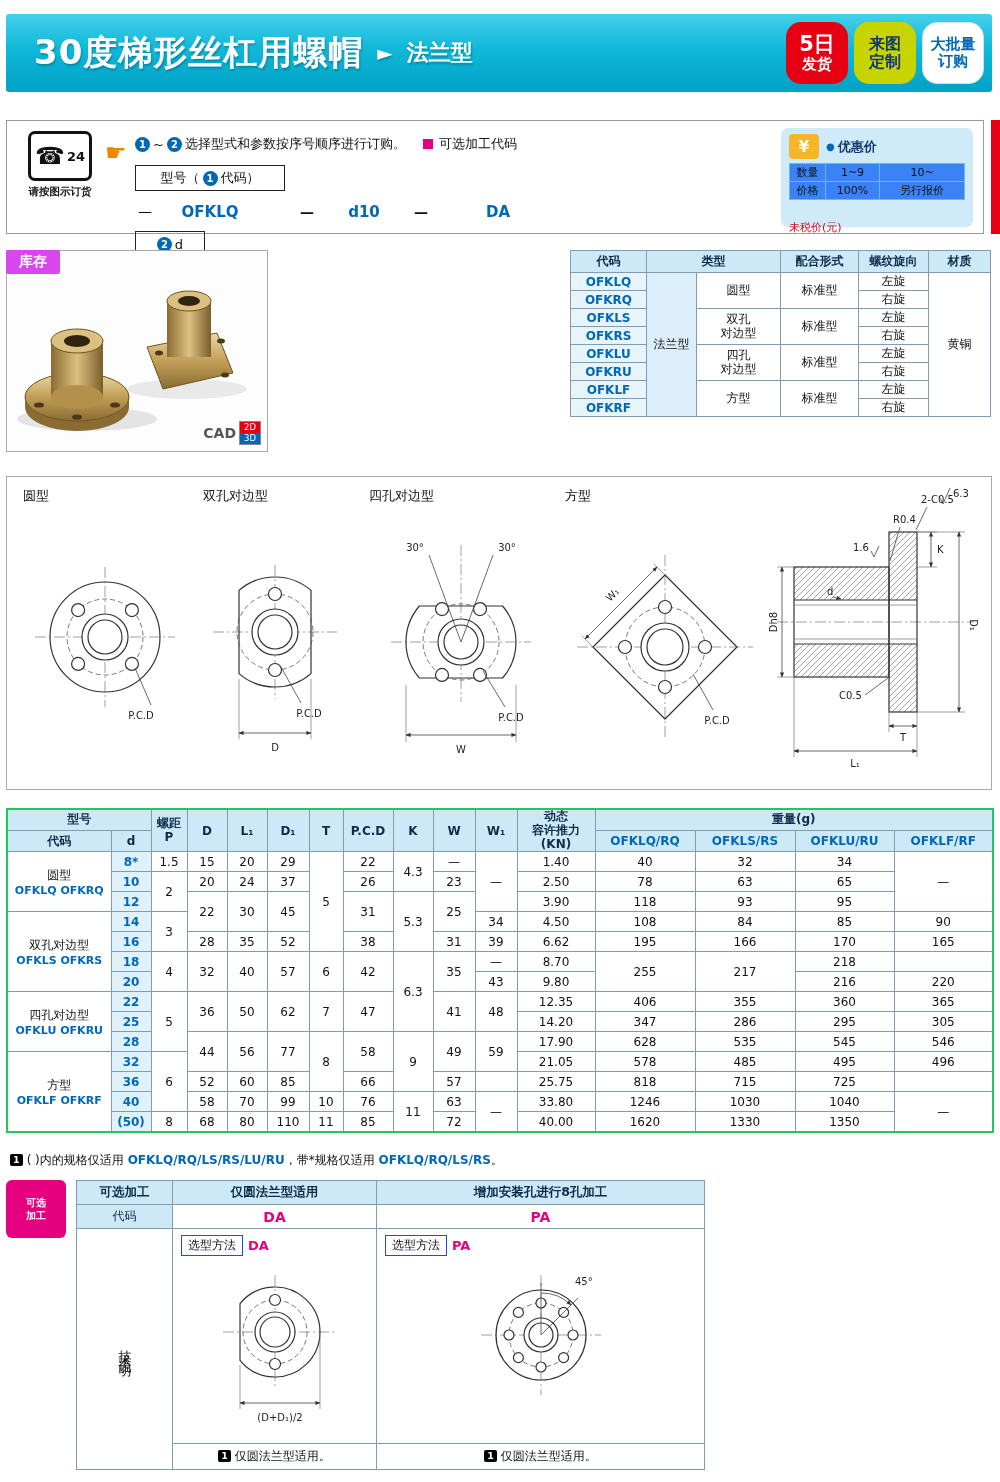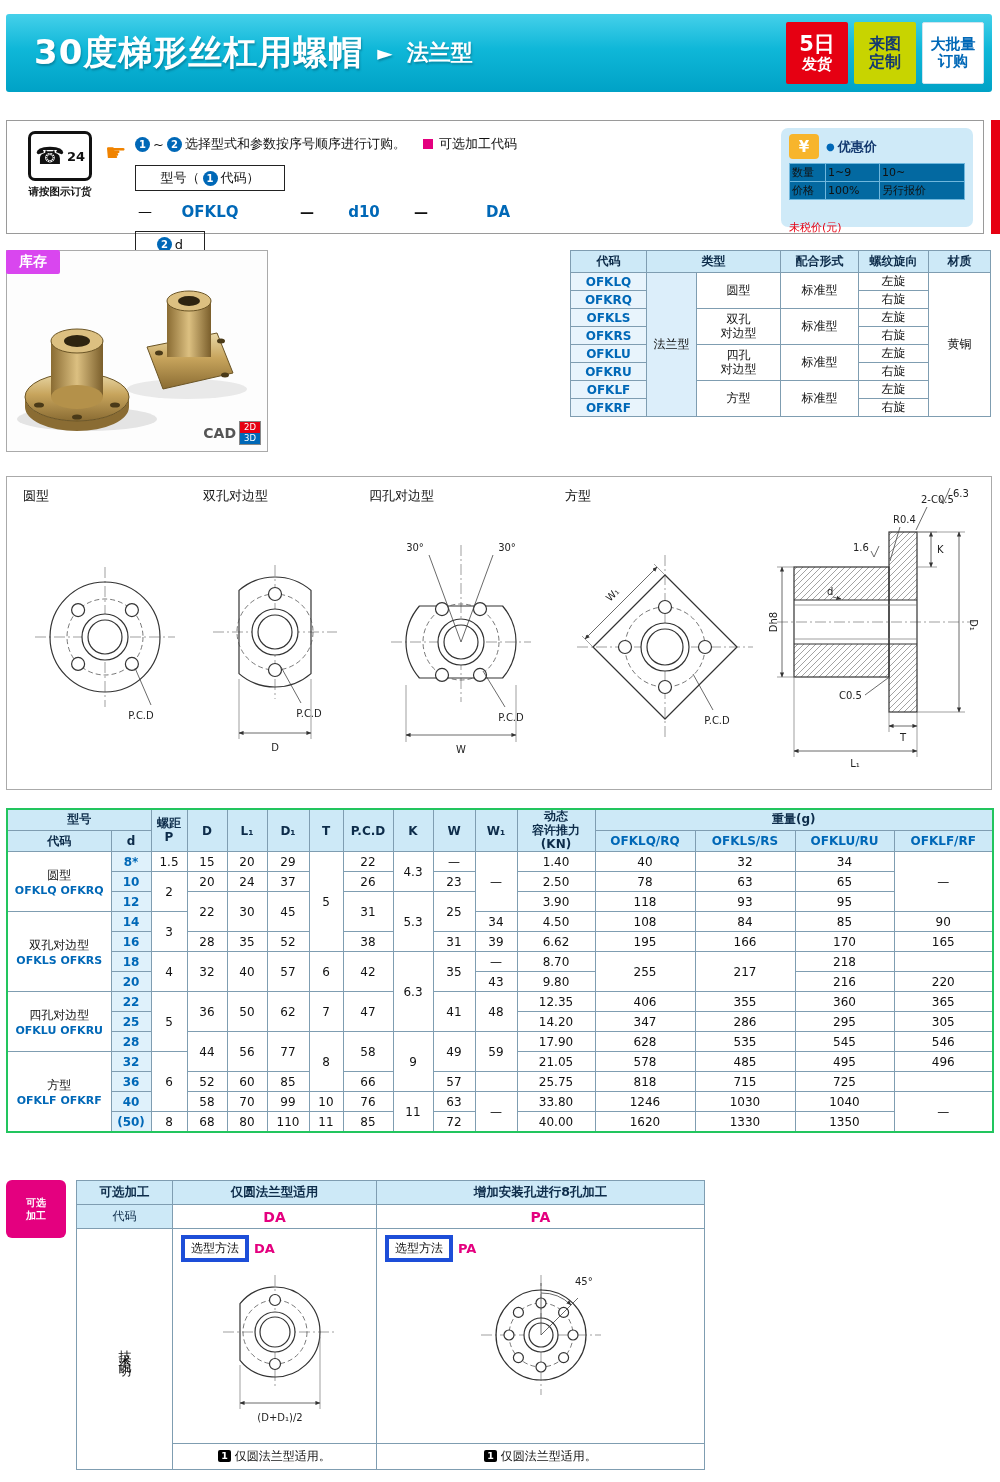--- a/index.html
+++ b/index.html
@@ -9,21 +9,21 @@
   
   .header-bar { position:absolute; left:6px; top:14px; width:986px; height:78px;
     background:linear-gradient(180deg,#45d0ea 0%,#0fb7d8 45%,#00a2c6 100%);
     border-radius:3px; display:flex; align-items:center; }
   .title-wrap { padding-left:28px; color:#fff; display:flex; align-items:center; gap:14px;
     text-shadow:1px 2px 2px rgba(0,60,80,.35); }
   .title { font-size:34px; font-weight:bold; letter-spacing:1px; }
   .title-arrow { font-size:20px; font-weight:bold; }
   .subtitle { font-size:22px; font-weight:bold; }
   .badges { position:absolute; right:8px; top:8px; display:flex; gap:6px; }
-  .badge { width:62px; height:62px; border-radius:2px; display:flex; flex-direction:column;
+  .badge { width:62px; height:62px; border-radius:15px; display:flex; flex-direction:column;
     align-items:center; justify-content:center; line-height:1.15; }
   .badge-ship { background:#e60012; color:#fff; }
   .badge-ship .b1 { font-size:21px; font-weight:bold; }
   .badge-ship .b2 { font-size:15px; font-weight:bold; }
   .badge-custom { background:#c8d400; color:#14396f; font-size:16px; font-weight:bold; white-space:pre-line; text-align:center; }
   .badge-bulk { background:#fff; color:#0068b7; font-size:15px; font-weight:bold; white-space:pre-line; text-align:center; border:1px solid #cfe3ee; }
 
   
   .red-stripe { position:absolute; right:0; top:120px; width:9px; height:114px; background:#e60012; }
   .order-box { position:absolute; left:6px; top:120px; width:978px; height:114px; border:1px solid #9a9a9a; background:#fff; }
@@ -49,21 +49,21 @@
     font-size:15px; font-weight:bold; color:#0068b7; }
   .ex { text-align:center; } .ex.w1 { width:150px; } .ex.w2 { width:70px; } .ex.w3 { width:110px; }
 
   .price-box { position:absolute; right:10px; top:7px; width:192px; height:99px; background:#cfeaf8; border-radius:7px; padding:6px 8px; }
   .pb-head { display:flex; align-items:center; gap:7px; }
   .yen-icon { width:30px; height:25px; background:#f7b52c; border-radius:4px; color:#fff; font-weight:bold;
     font-size:15px; display:flex; align-items:center; justify-content:center; }
   .pb-title { font-size:13px; font-weight:bold; color:#14396f; display:flex; align-items:center; gap:3px; }
   .pb-dot { color:#0068b7; font-size:10px; }
   .pb-table { border-collapse:collapse; margin-top:4px; width:176px; }
-  .pb-table td { border:1px solid #6fb7dd; background:#0369a1; font-size:11px; text-align:left; padding:1px 2px; color:#111; }
+  .pb-table td { border:1px solid #6fb7dd; background:#3b82f6; font-size:11px; text-align:center; padding:1px 2px; color:#111; }
   .pb-note { font-size:11px; color:#e60012; margin-top:20px; }
 
   
   .photo-box { position:absolute; left:6px; top:250px; width:262px; height:202px; border:1px solid #aaa; background:#fdfdfd; }
   .stock-badge { position:absolute; left:-1px; top:-1px; background:#d946ef; color:#fff; font-size:14px;
     font-weight:bold; padding:3px 13px; border-radius:2px; z-index:2; }
   .cad-badge { position:absolute; right:6px; bottom:6px; display:flex; align-items:center; gap:3px; }
   .cad-label { font-size:14px; font-weight:bold; color:#555; }
   .cad-box { width:22px; border:1px solid #888; }
   .cad-2d { background:#e60012; color:#fff; font-size:8.5px; text-align:center; line-height:11px; }
@@ -111,21 +111,21 @@
     border-radius:6px; font-size:10px; font-weight:bold; text-align:center; white-space:pre-line;
     display:flex; align-items:center; justify-content:center; line-height:1.3; }
   .optt { position:absolute; left:76px; top:1180px; width:628px; border-collapse:collapse; table-layout:fixed; border:1.5px solid #35607a; }
   .optt th { background:#cde9f7; border:1px solid #7f9db1; font-size:12.5px; color:#0d2c4a; height:24px; }
   .optt td { border:1px solid #7f9db1; font-size:12px; text-align:center; color:#111; }
   .optt td.codeval { color:#e4007f; font-weight:bold; font-size:14px; height:24px; }
   .optt td.techcell { }
   .vert { writing-mode:vertical-rl; text-orientation:upright; letter-spacing:5px; font-size:13px; margin:0 auto; }
   .opt-panel { position:relative; height:215px; vertical-align:top; }
   .sel-tab { position:absolute; left:8px; top:6px; display:flex; align-items:center; gap:5px; }
-  .sel-box { border:4px solid #1d4ed8; font-size:12px; padding:1px 6px; color:#111; }
+  .sel-box { border:1px solid #1d4ed8; font-size:12px; padding:1px 6px; color:#111; }
   .sel-code { color:#e4007f; font-weight:bold; font-size:13px; }
   .opt-note { text-align:left; padding:4px 8px; font-size:11.5px; height:26px; }
 </style>
 </head>
 <body>
 
 <svg width="0" height="0" style="position:absolute">
   <defs>
     <marker id="arE" viewBox="0 0 8 8" markerWidth="7" markerHeight="7" refX="6.5" refY="3" orient="auto">
         <path d="M0,0L7,3L0,6Z" fill="#333"></path>
@@ -728,20 +728,23 @@
           <td>85</td>
           <td>72</td>
           <td>40.00</td>
           <td>1620</td>
           <td>1330</td>
           <td>1350</td>
         </tr>
       </tbody>
   </table>
 
+  <div class="note-line">
+    <span class="nicon">1</span><span>( )内的规格仅适用 </span><span class="bluecode">OFKLQ/RQ/LS/RS/LU/RU</span><span>，带*规格仅适用 </span><span class="bluecode">OFKLQ/RQ/LS/RS</span><span>。</span>
+  </div>
 
   <div class="opt-badge">可选
 加工</div>
   <table class="optt">
     <colgroup>
         <col style="width:96px">
         <col style="width:204px">
         <col style="width:328px">
       </colgroup>
     <tbody>

